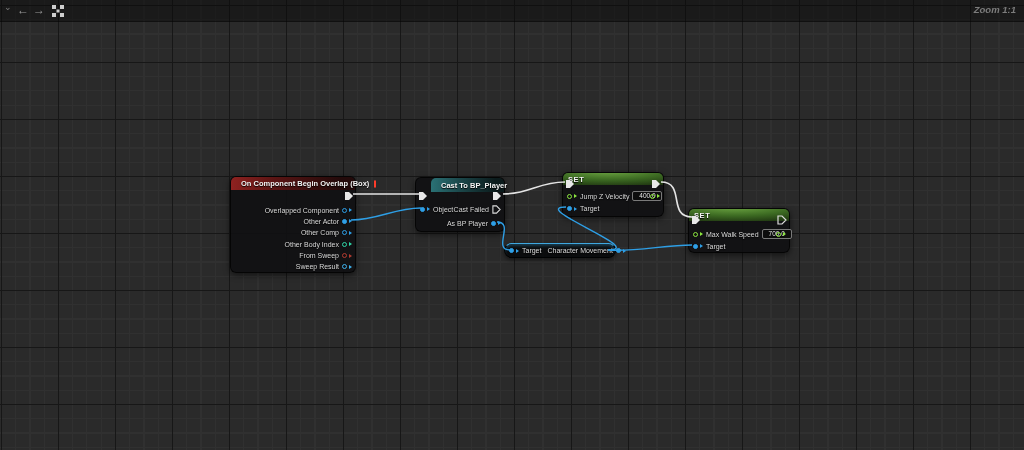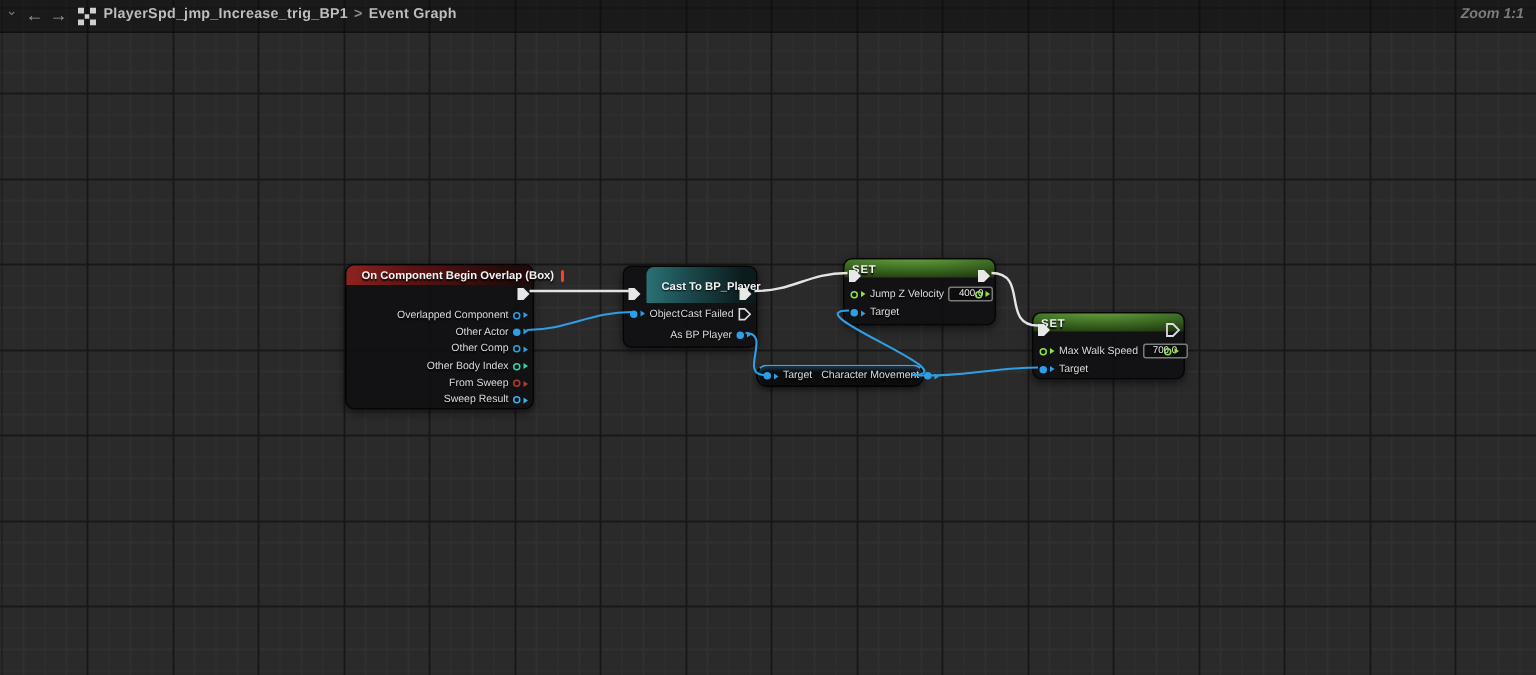--- a/index.html
+++ b/index.html
@@ -31,21 +31,21 @@
     color:#3d3d3d;letter-spacing:-.5px;z-index:2;}
 
   
   .node{position:absolute;z-index:3;background:rgba(15,16,18,0.9);
     border:1px solid rgba(0,0,0,0.7);border-radius:6px;
     box-shadow:0 2px 6px rgba(0,0,0,0.55);box-sizing:border-box;}
   .node-header{position:relative;display:flex;align-items:center;gap:5px;padding:0 5px;
     border-radius:5px 5px 0 0;color:#f2f2f2;font-size:7.5px;font-weight:bold;
     text-shadow:0 1px 1px #000;white-space:nowrap;}
   .hdr-event{height:13px;background:linear-gradient(to right,#8f2220 0%,#5a1413 35%,#230a0a 88%);}
-  .hdr-cast{height:24px;background:linear-gradient(to right,#2a7175 0%,#1b474a 40%,#0c1b1c 88%);margin-left:15px;}
+  .hdr-cast{height:14px;background:linear-gradient(to right,#2a7175 0%,#1b474a 40%,#0c1b1c 88%);margin-left:15px;}
   .hdr-set{height:12px;justify-content:flex-start;
     background:radial-gradient(130% 170% at 45% -20%,#6fa844 0%,#3c6a22 45%,#0e1607 100%);}
 
   .prow{position:absolute;display:flex;align-items:center;gap:3px;height:9px;
     color:#d9d9d9;font-size:7px;text-shadow:0 1px 1px #000;white-space:nowrap;}
   .dot{width:5px;height:5px;border-radius:50%;box-sizing:border-box;border:1.2px solid var(--c);flex:0 0 auto;}
   .filled .dot{background:var(--c);}
   .wedge{width:0;height:0;border-left:3px solid var(--c);border-top:2.5px solid transparent;
     border-bottom:2.5px solid transparent;margin-left:-1px;flex:0 0 auto;}
   .c-obj{--c:#2e9fe6;} .c-int{--c:#2fd6a7;} .c-bool{--c:#b23b30;} .c-flt{--c:#8ce63f;} .c-struct{--c:#3fb0ea;}
@@ -231,20 +231,17 @@
     <span class="tb-chevron">⌄</span>
     <span class="tb-arrow tb-back">←</span>
     <span class="tb-arrow tb-fwd">→</span>
     <svg class="tb-graphicon" width="12" height="12" viewBox="0 0 12 12">
       <rect x="0" y="0" width="4" height="4" fill="#cfcfcf"></rect>
       <rect x="8" y="0" width="4" height="4" fill="#cfcfcf"></rect>
       <rect x="4.5" y="4.5" width="3" height="3" fill="#cfcfcf"></rect>
       <rect x="0" y="8" width="4" height="4" fill="#cfcfcf"></rect>
       <rect x="8" y="8" width="4" height="4" fill="#cfcfcf"></rect>
     </svg>
-    <span class="breadcrumb">
-      <span>PlayerSpd_jmp_Increase_trig_BP1</span><span class="crumb-sep">&gt;</span><span>Event Graph</span>
-    </span>
     <span class="zoom-label">Zoom 1:1</span>
   </div>
 
 
 </div>
 
 </body></html>

